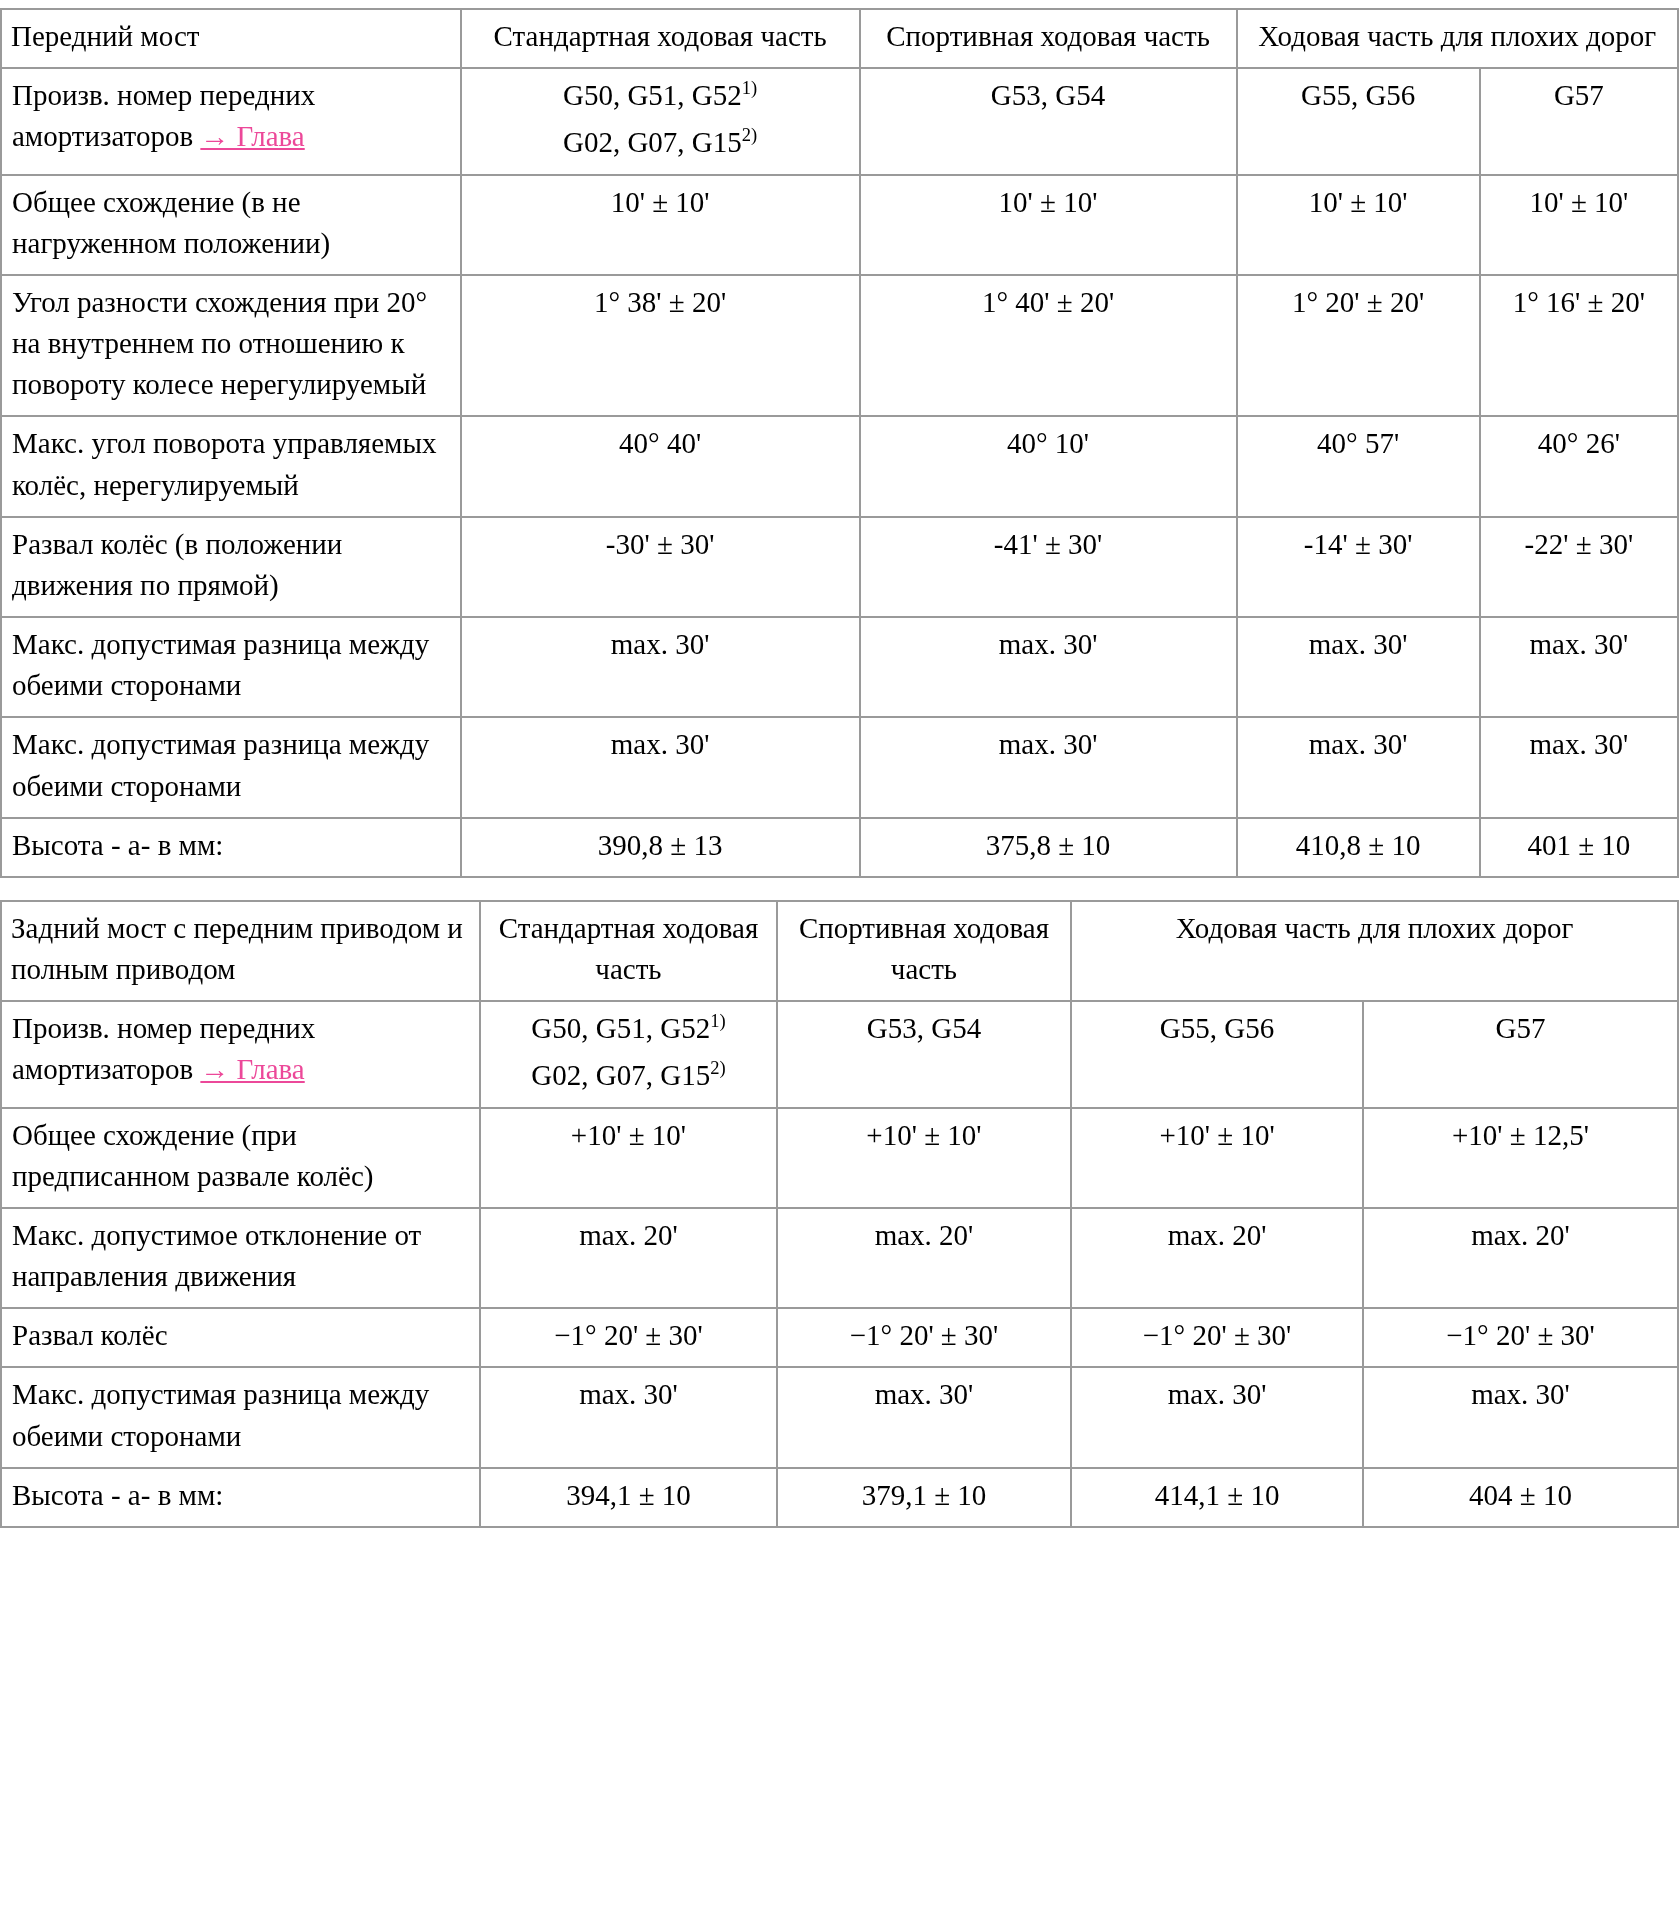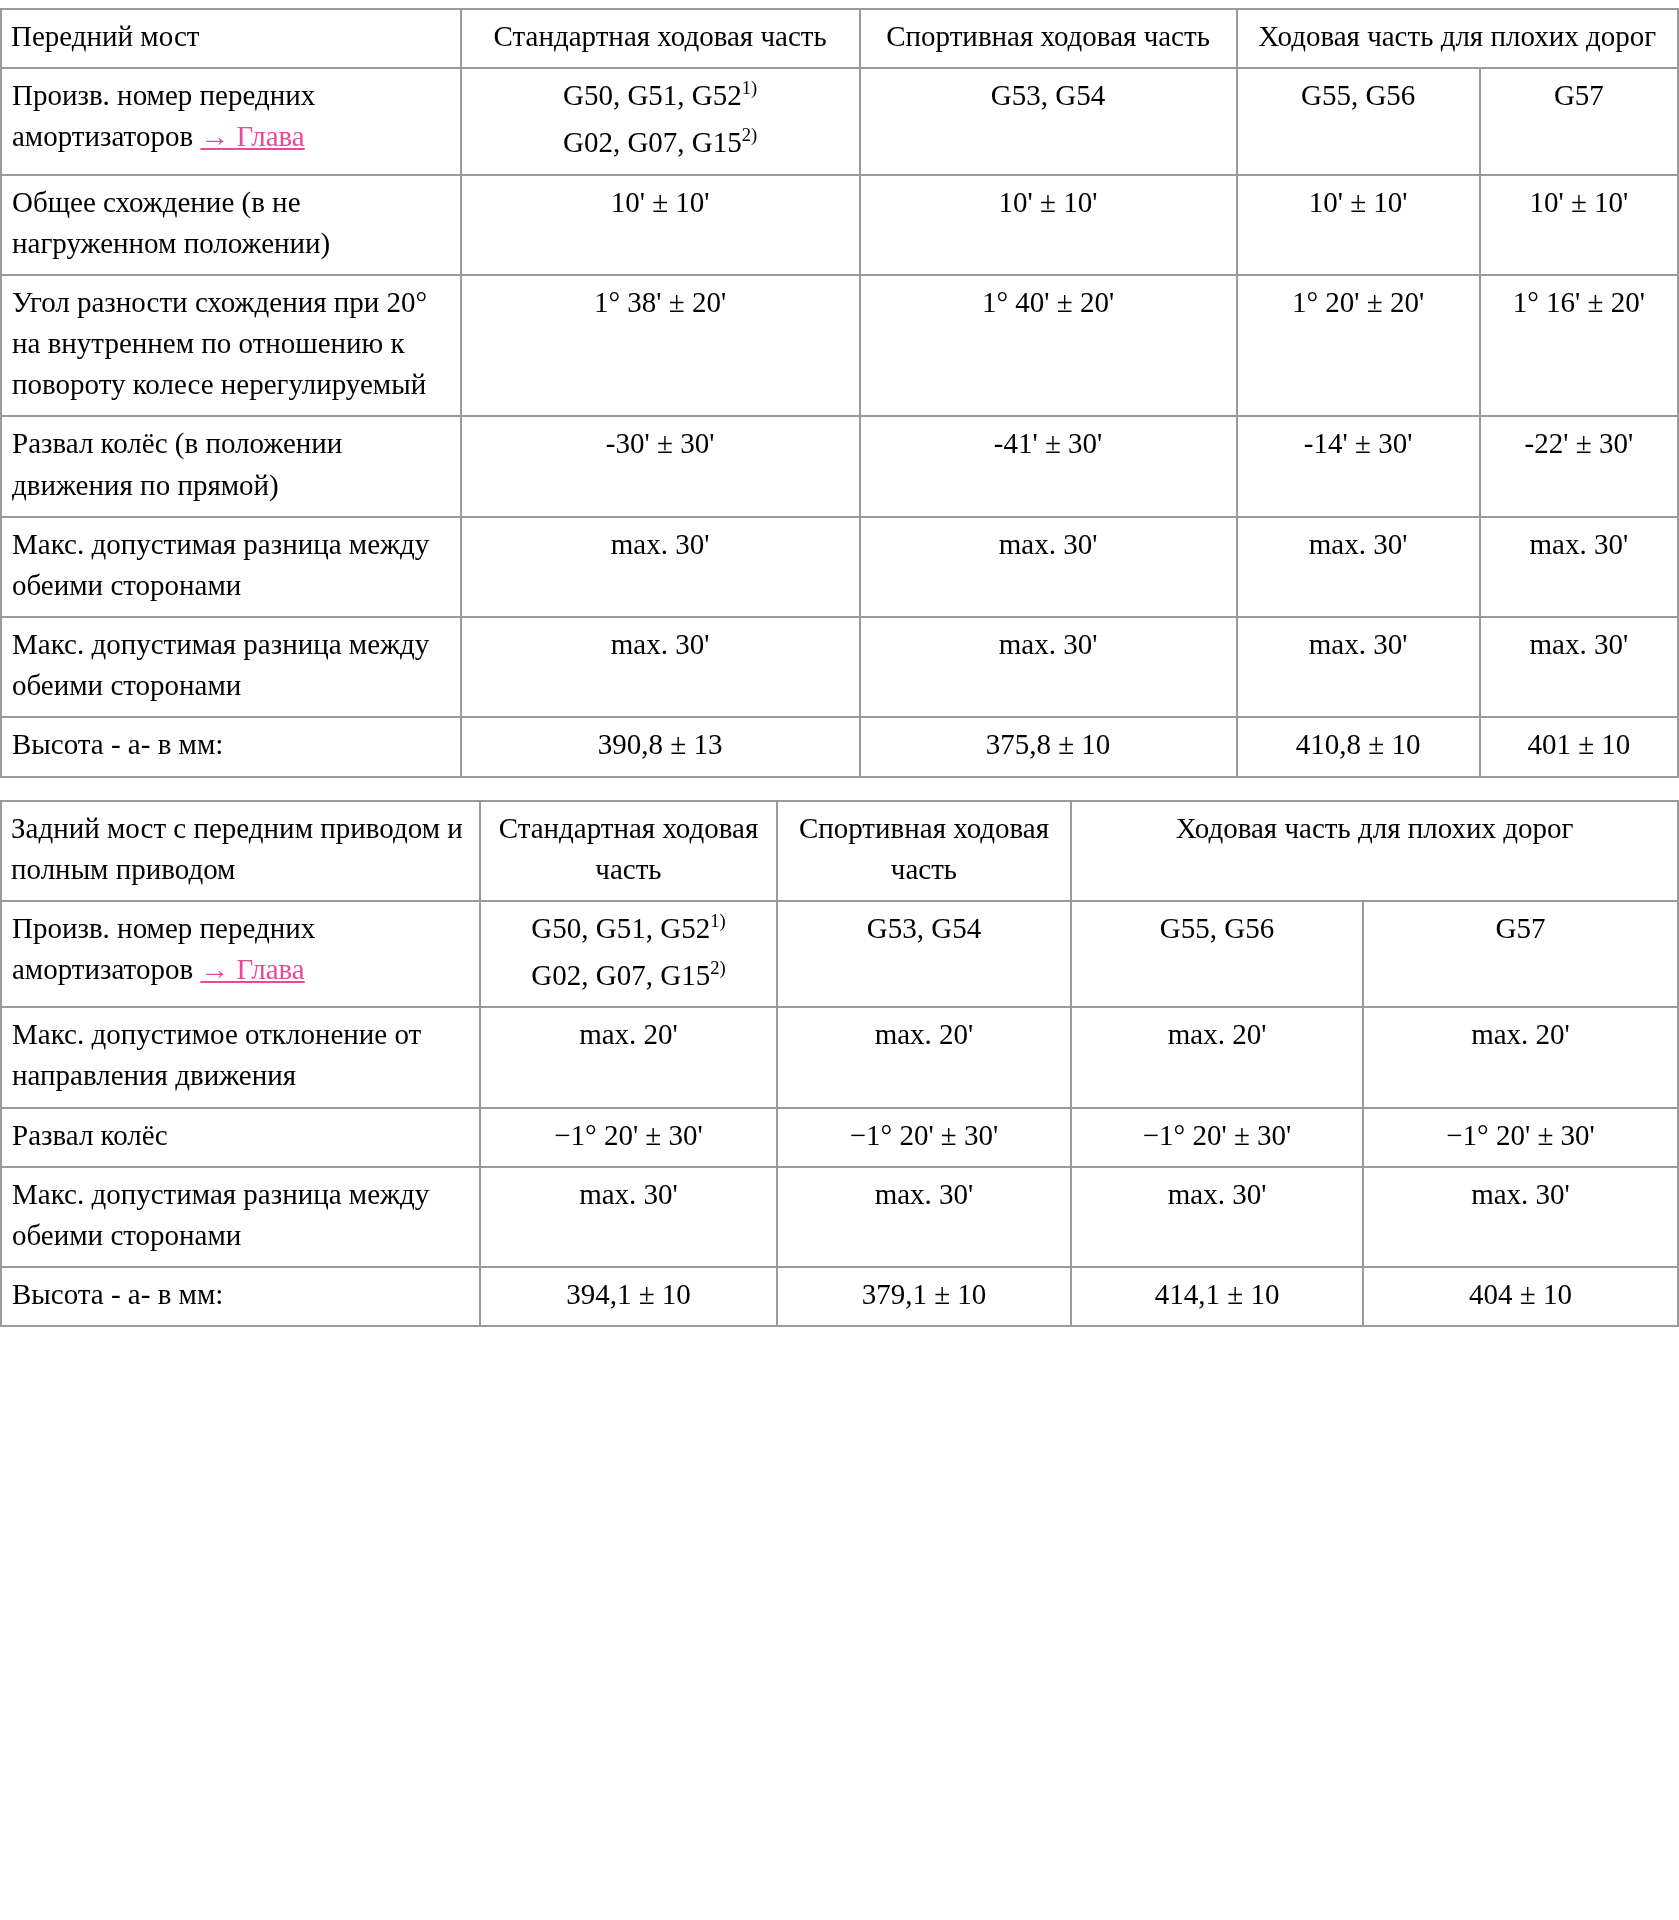--- a/index.html
+++ b/index.html
@@ -139,20 +139,27 @@
       </tr>
 
       <tr>
         <td class="label">Угол разности схождения при 20° на внутреннем по отношению к повороту колесе нерегулируемый</td>
         <td class="val">1° 38' ± 20'</td>
         <td class="val">1° 40' ± 20'</td>
         <td class="val">1° 20' ± 20'</td>
         <td class="val">1° 16' ± 20'</td>
       </tr>
 
+      <tr>
+        <td class="label">Макс. угол поворота управляемых колёс, нерегулируемый</td>
+        <td class="val">40° 40'</td>
+        <td class="val">40° 10'</td>
+        <td class="val">40° 57'</td>
+        <td class="val">40° 26'</td>
+      </tr>
 
       <tr>
         <td class="label">Развал колёс (в положении движения по прямой)</td>
         <td class="val">-30' ± 30'</td>
         <td class="val">-41' ± 30'</td>
         <td class="val">-14' ± 30'</td>
         <td class="val">-22' ± 30'</td>
       </tr>
 
       <tr>
@@ -206,20 +213,27 @@
         <td class="label"><span>Произв. номер передних амортизаторов </span><a class="link" href="#">→ Глава</a></td>
         <td class="val">
           <span class="twoline nowrap"><span>G50, G51, G52</span><sup>1)</sup></span>
           <span class="twoline nowrap"><span>G02, G07, G15</span><sup>2)</sup></span>
         </td>
         <td class="val">G53, G54</td>
         <td class="val">G55, G56</td>
         <td class="val">G57</td>
       </tr>
 
+      <tr>
+        <td class="label">Общее схождение (при предписанном развале колёс)</td>
+        <td class="val">+10' ± 10'</td>
+        <td class="val">+10' ± 10'</td>
+        <td class="val">+10' ± 10'</td>
+        <td class="val">+10' ± 12,5'</td>
+      </tr>
 
       <tr>
         <td class="label">Макс. допустимое отклонение от направления движения</td>
         <td class="val">max. 20'</td>
         <td class="val">max. 20'</td>
         <td class="val">max. 20'</td>
         <td class="val">max. 20'</td>
       </tr>
 
       <tr>

